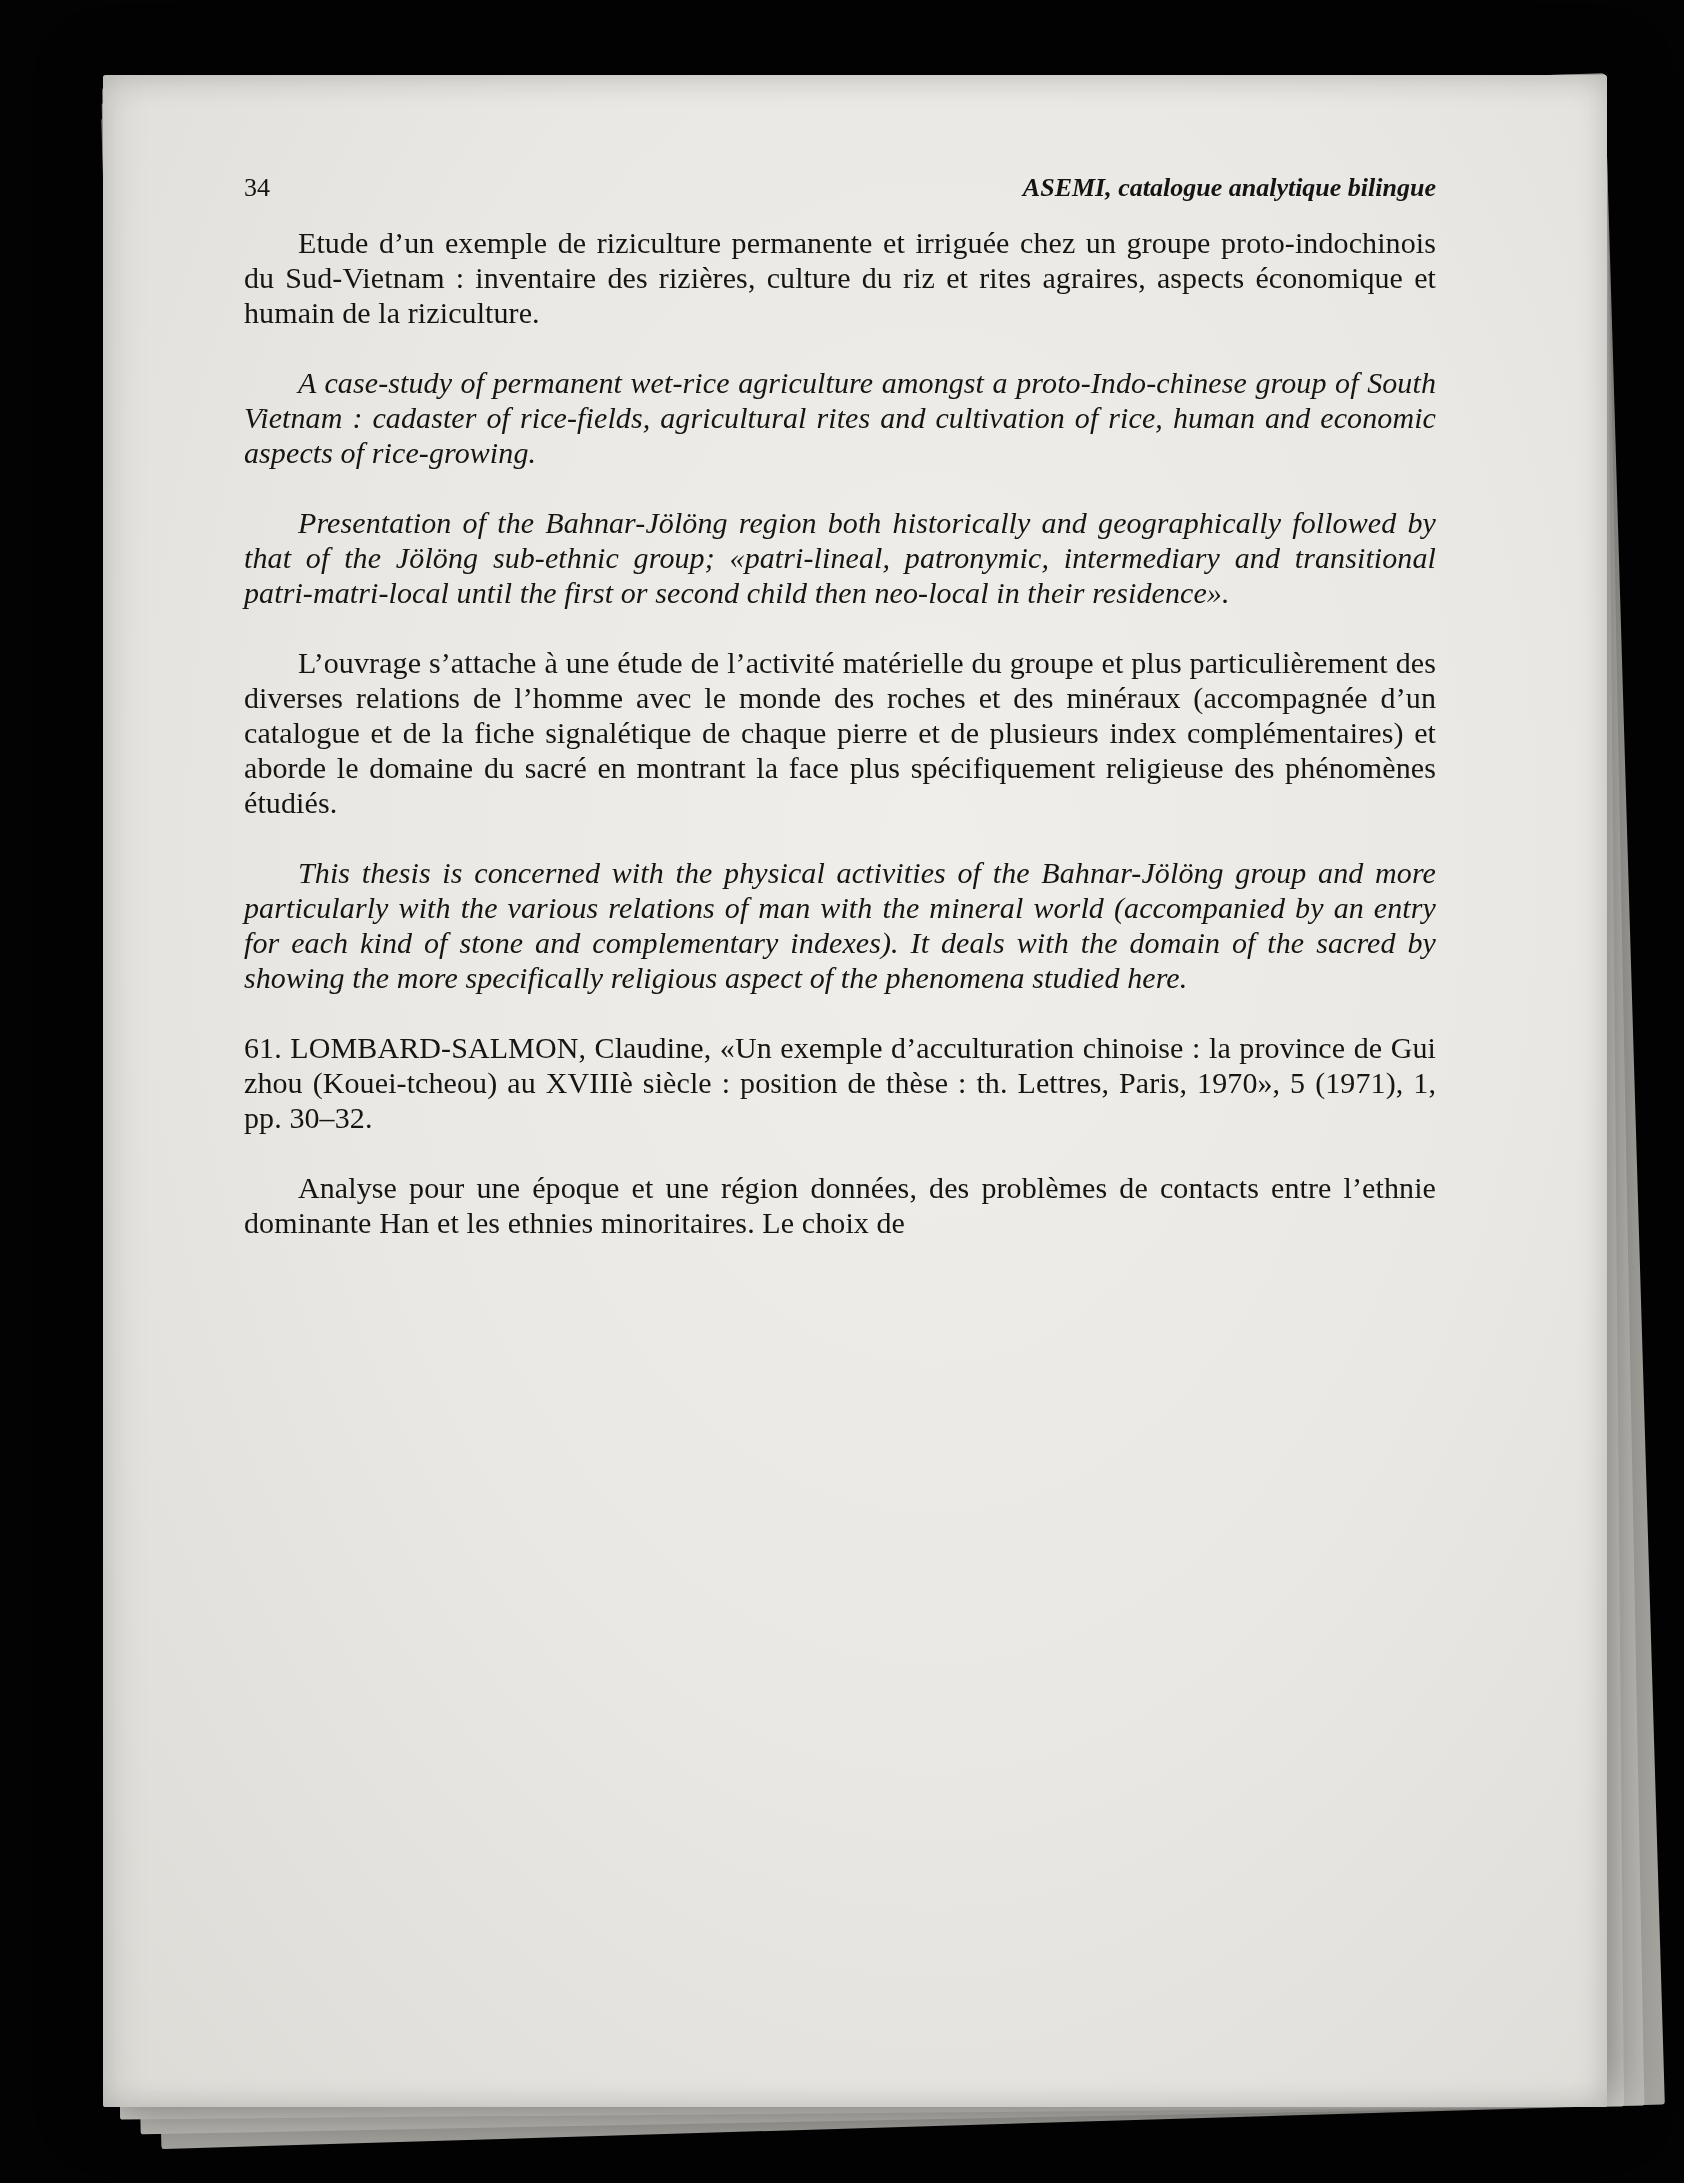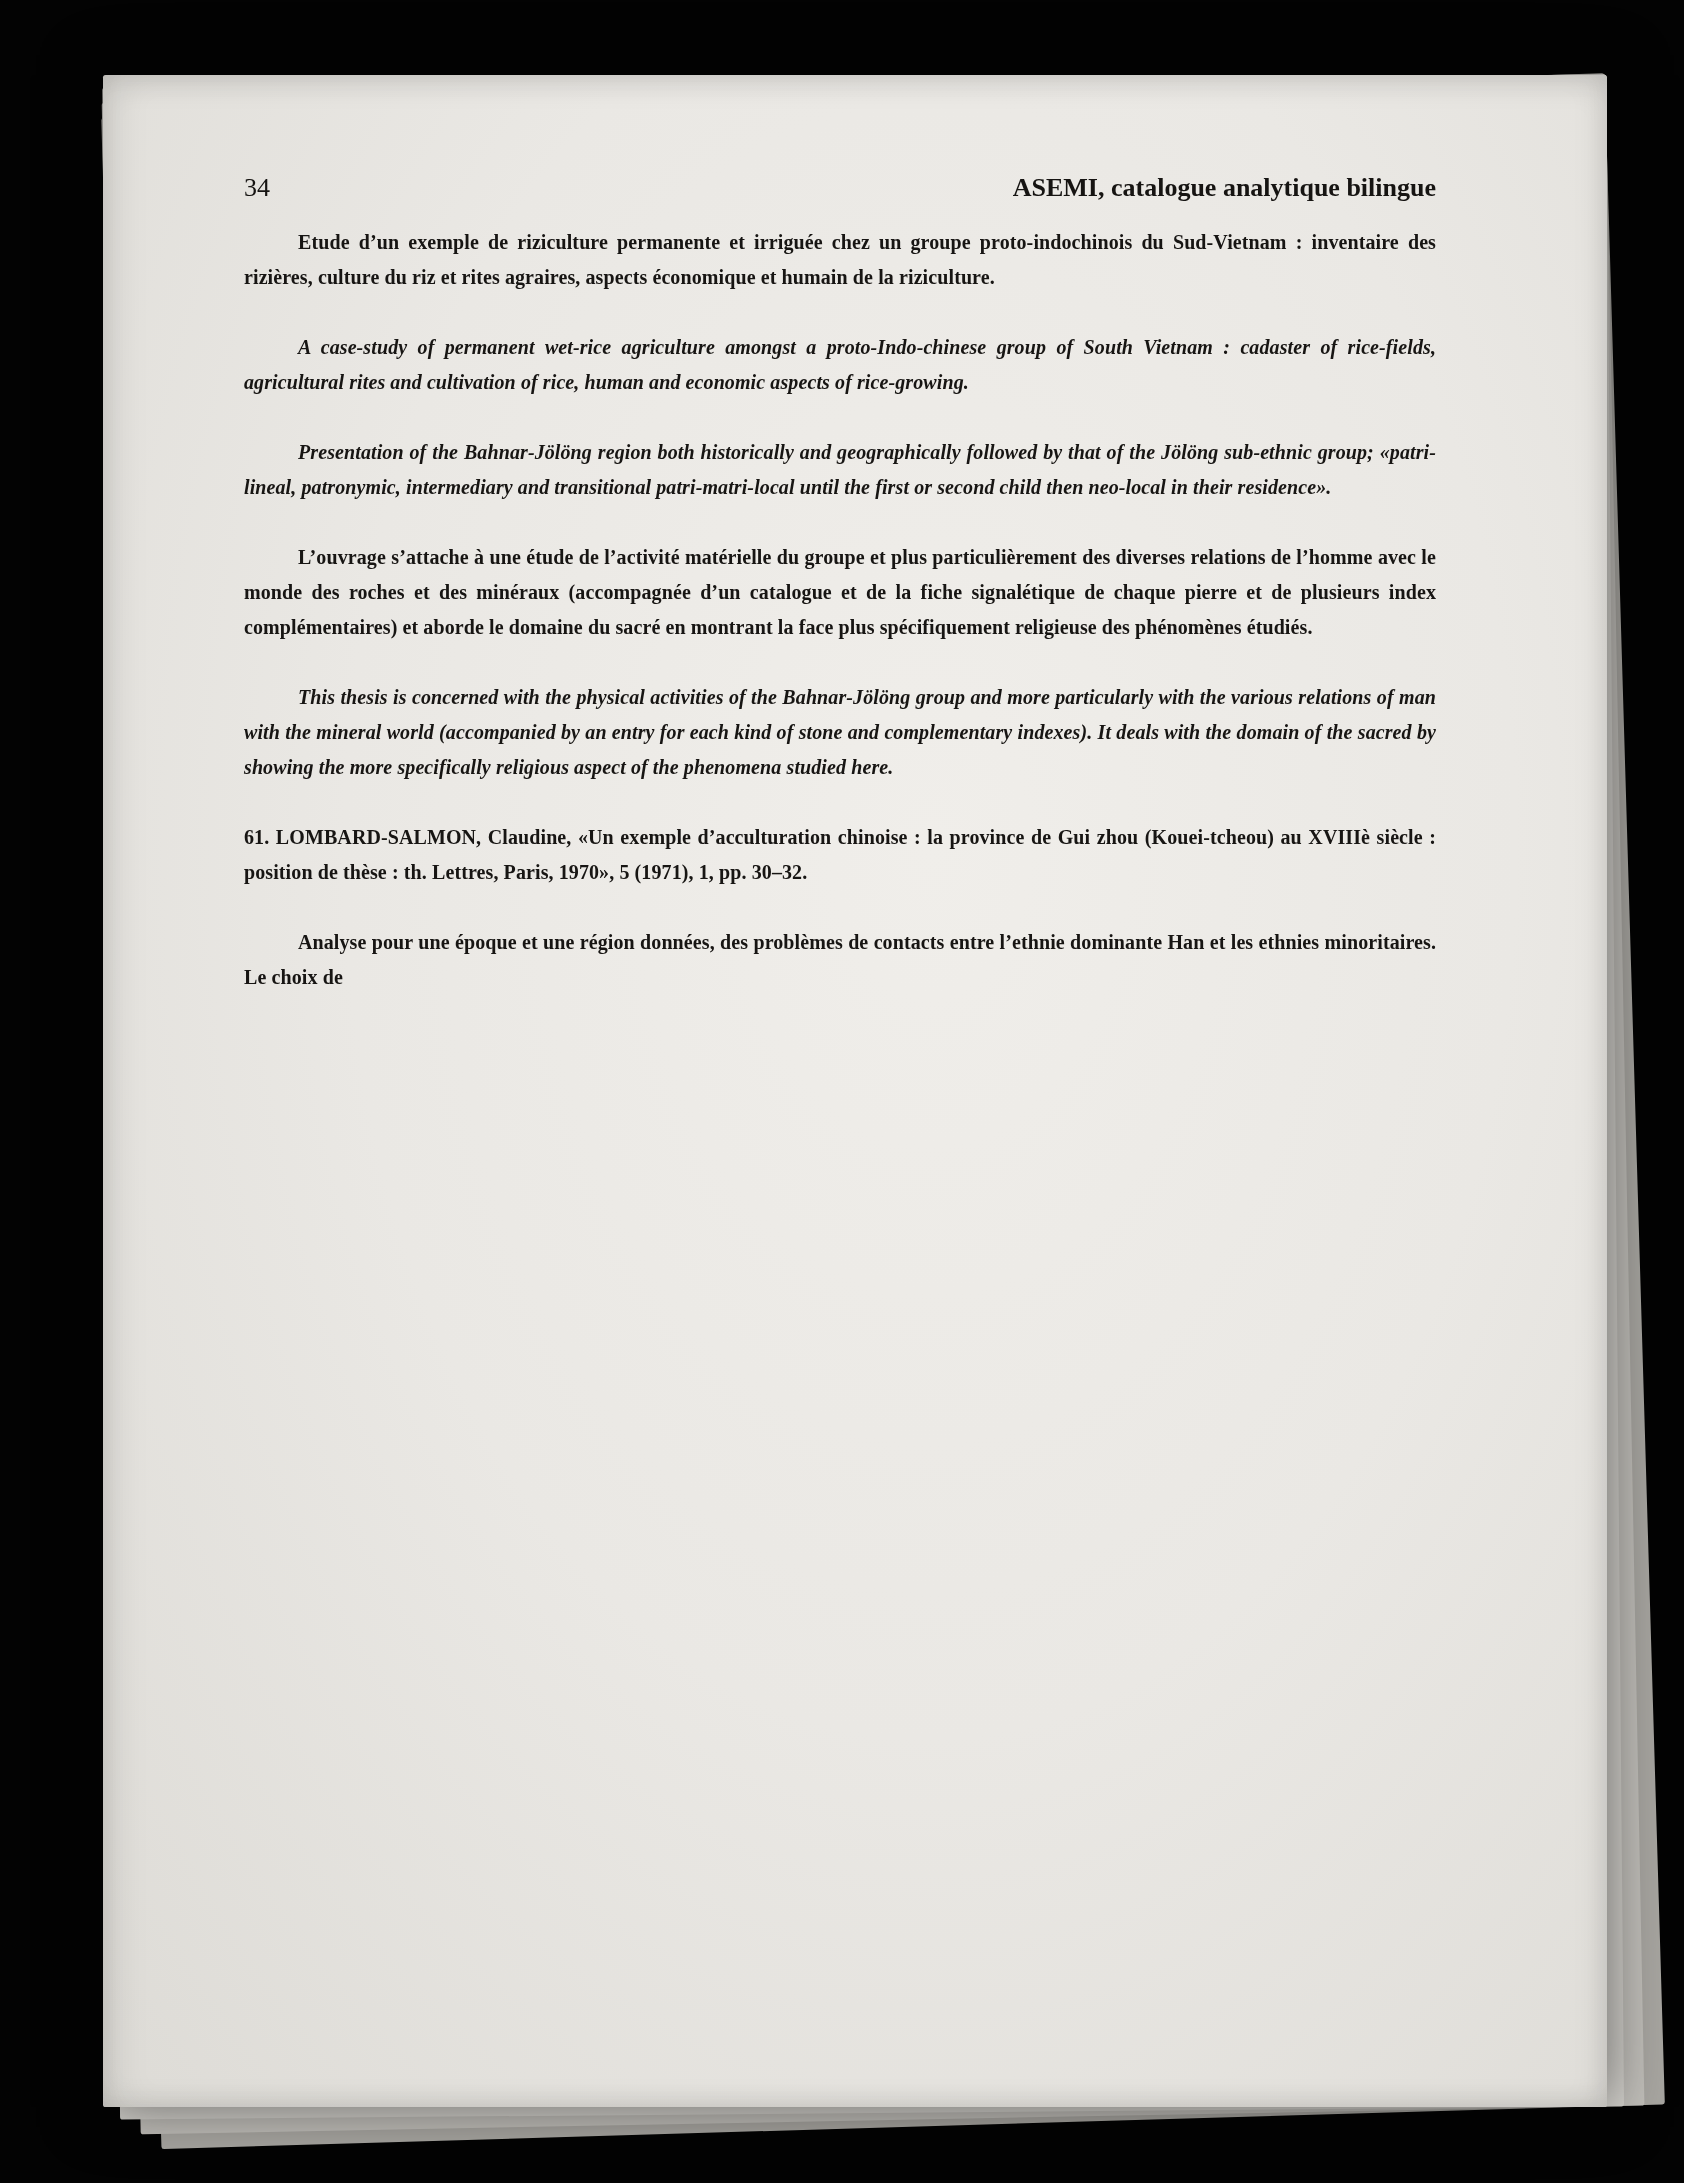--- a/index.html
+++ b/index.html
@@ -59,34 +59,34 @@
     justify-content: space-between;
     align-items: baseline;
     color: #161412;
     gap: 13px;
   }
   .page-num {
     font-size: 26px;
   }
   .running-title {
     font-size: 26px;
+    font-style: italic;
     font-weight: bold;
   }
 
   .page-body {
     position: absolute;
     left: 141px;
     top: 150px;
     width: 1192px;
     color: #171513;
-    font-size: 20px;
+    font-size: 30px;
     line-height: 35px;
     text-align: justify;
     letter-spacing: 0.1px;
-    font-weight: bold;
   }
   .para {
     margin: 0 0 35px 0;
   }
   .para.indent {
     text-indent: 54px;
   }
   .para.italic {
     font-style: italic;
   }

